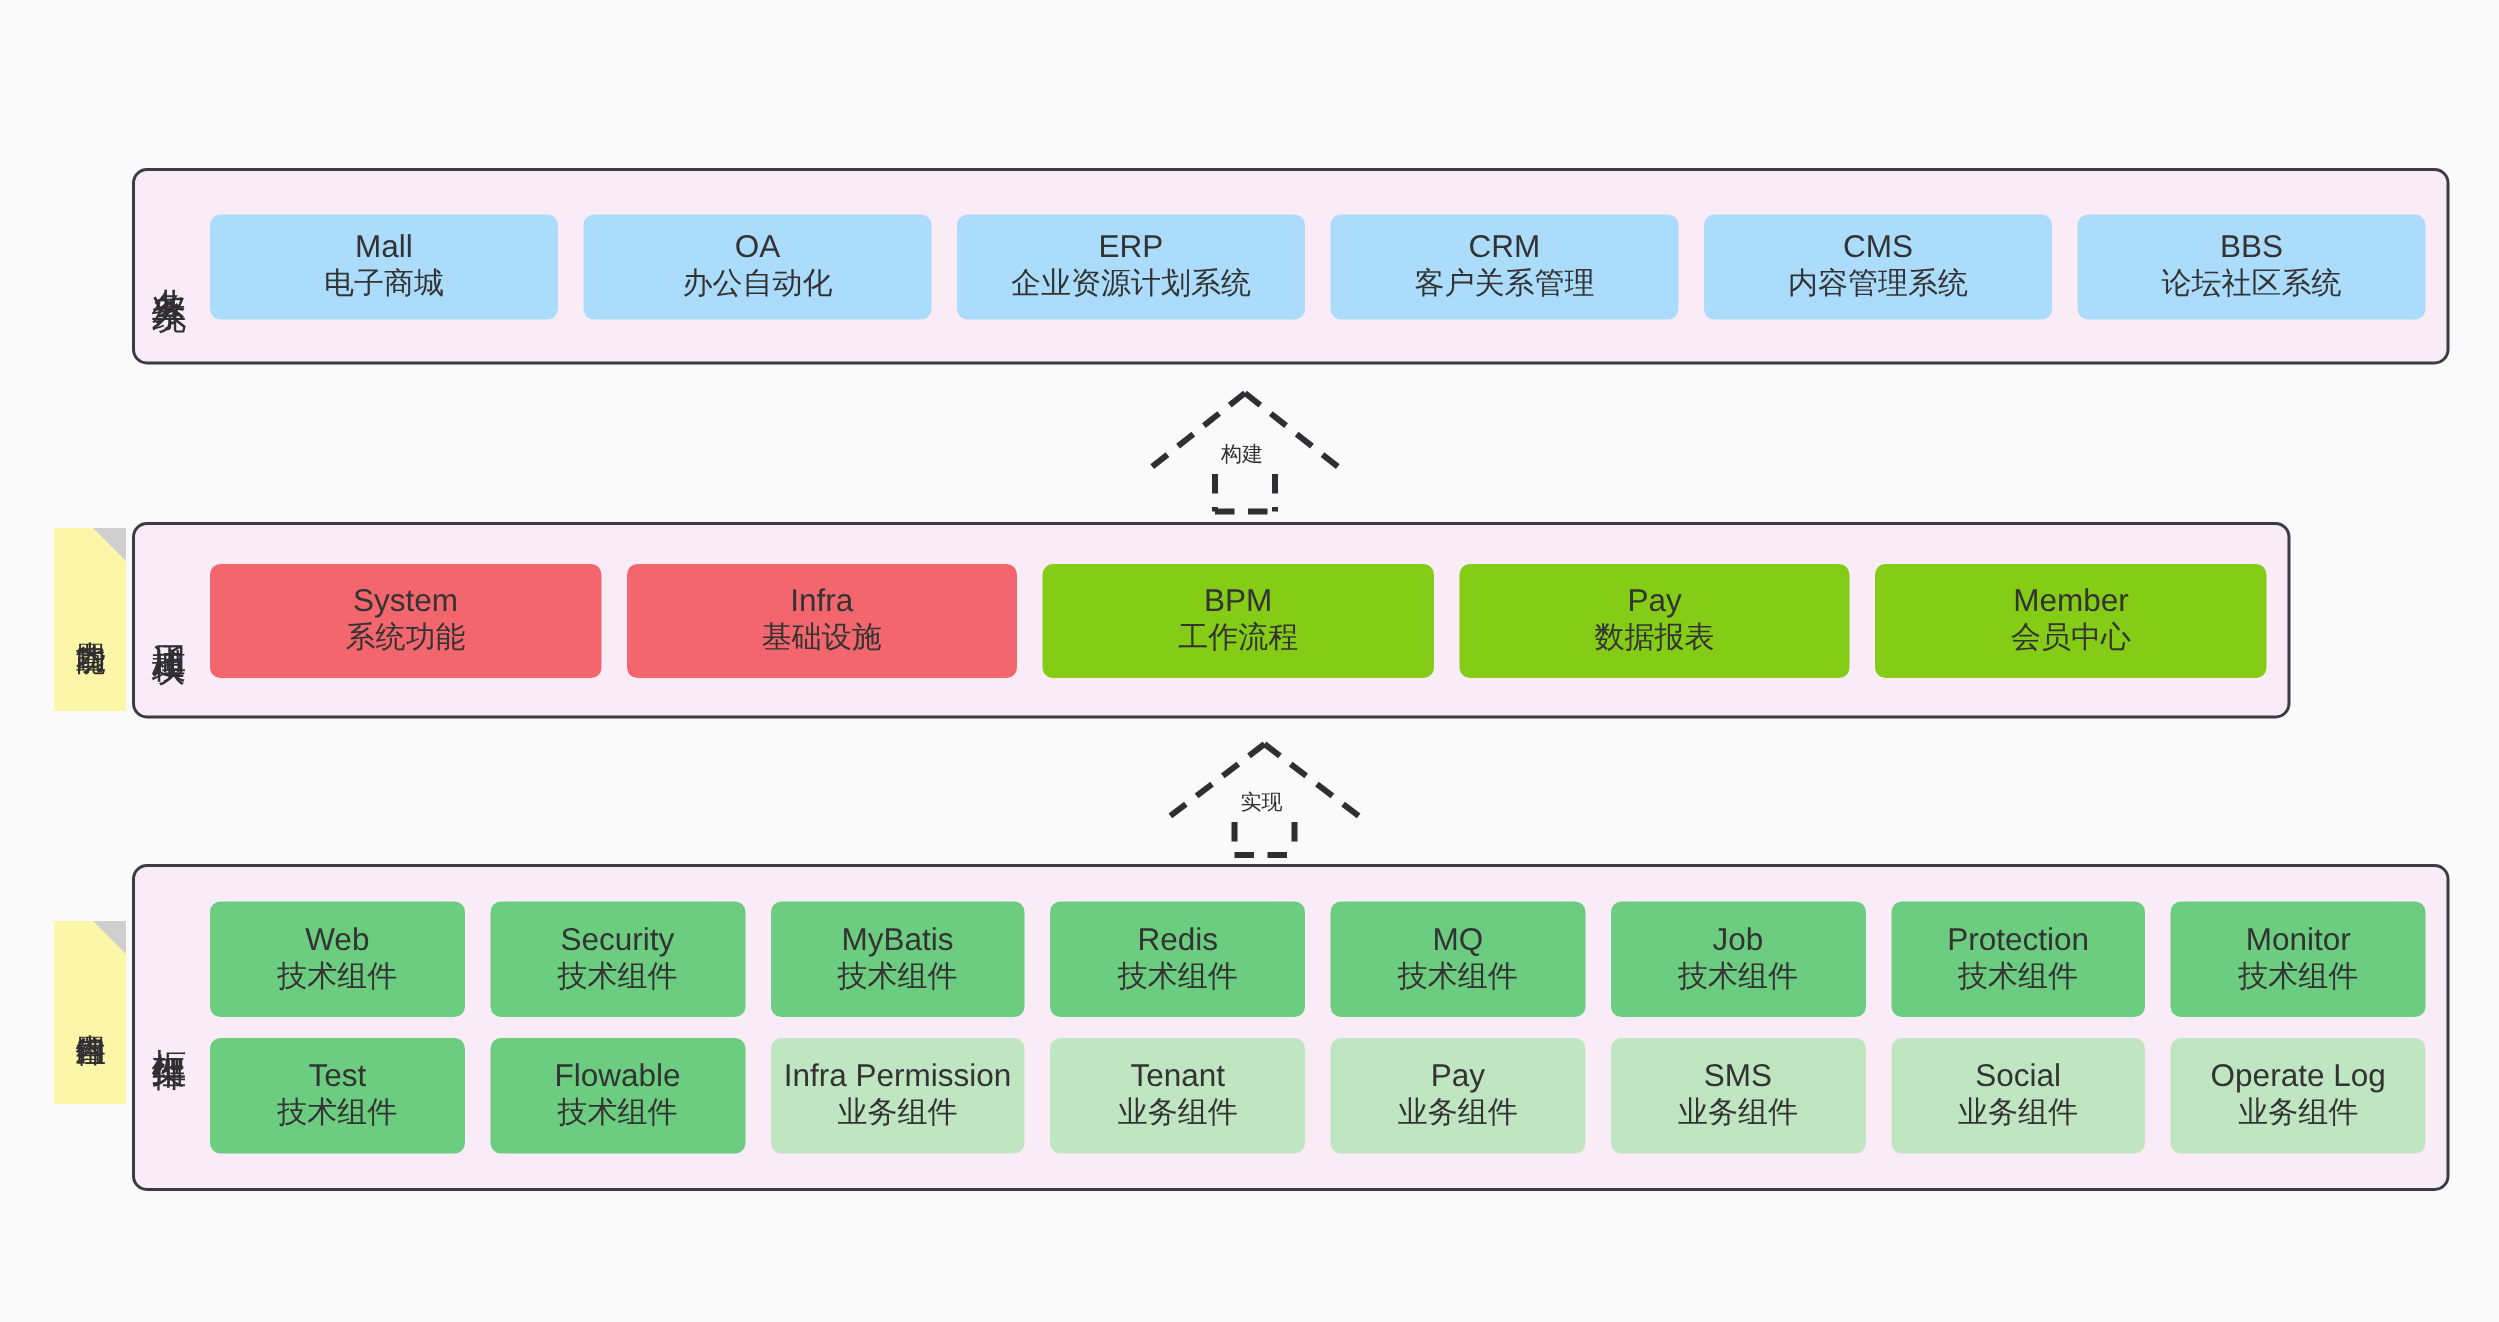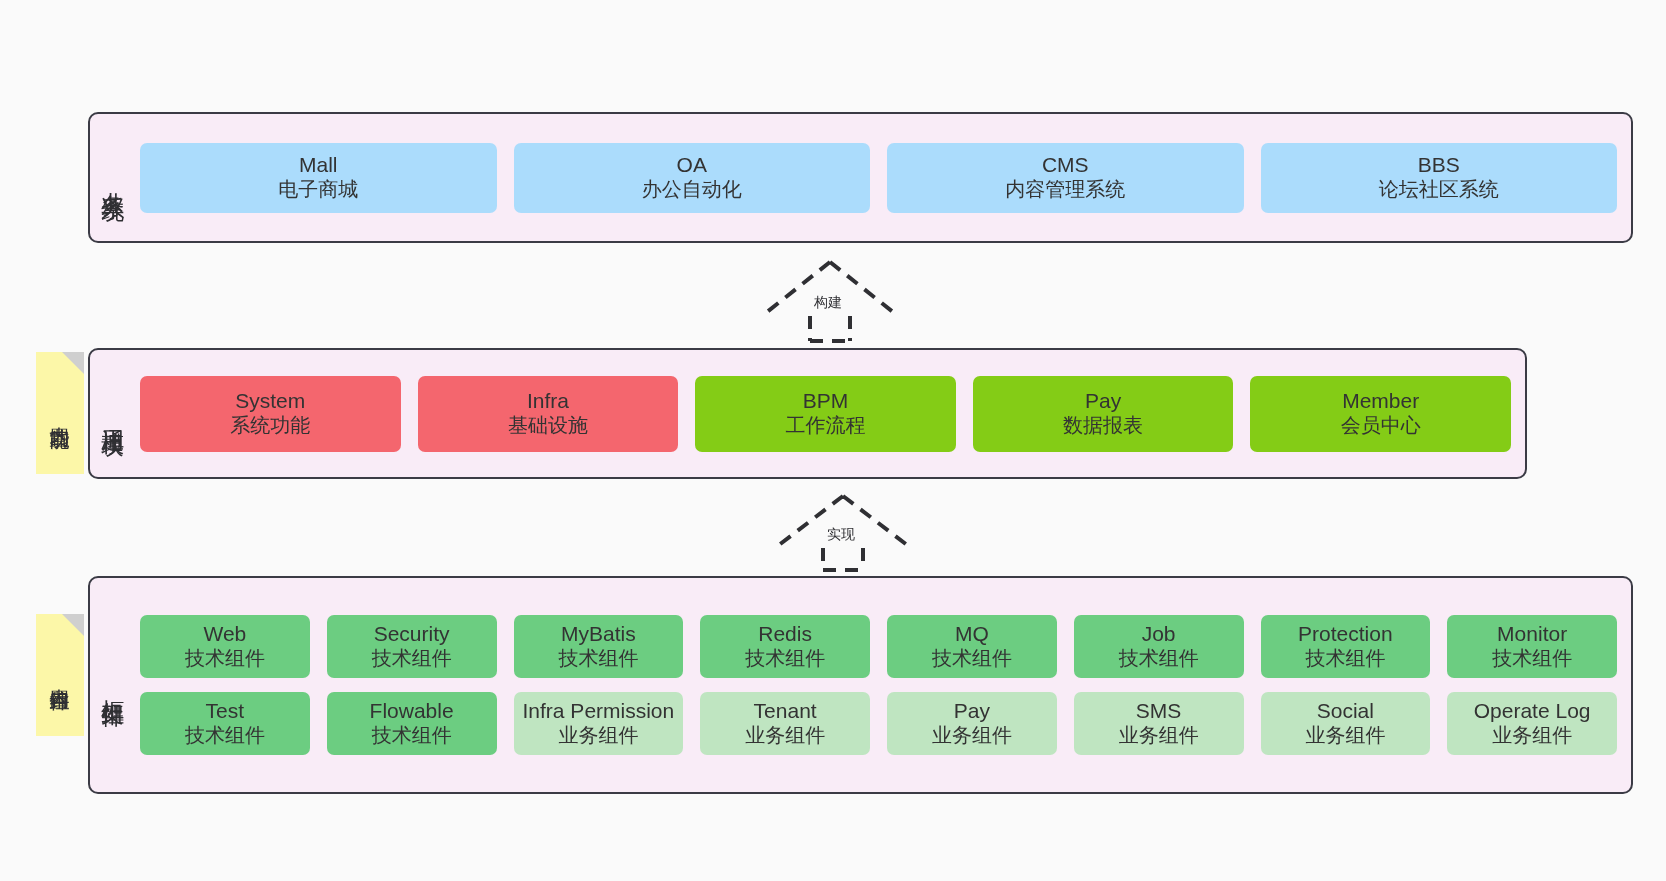--- a/index.html
+++ b/index.html
@@ -75,21 +75,21 @@
   .c-green      { background: #6ccd81; }
   .c-lightgreen { background: #bfe5c1; }
 
   
   #layer-business  { left: 88px;  top: 112px; width: 1545px; height: 131px; }
   #layer-common    { left: 88px;  top: 348px; width: 1439px; height: 131px; }
   #layer-framework { left: 88px;  top: 576px; width: 1545px; height: 218px; }
 
   #layer-business  .row { height: 70px; }
   #layer-common    .row { height: 76px; }
-  #layer-framework .row { height: 63px; justify-content: space-between; }
+  #layer-framework .row { height: 77px; justify-content: space-between; }
 
   
   .note {
     position: absolute;
     width: 48px;
     background: #fcf7a8;
     color: #2f2f33;
     font-size: 20px;
     letter-spacing: 1px;
     line-height: 1.1;
@@ -140,20 +140,28 @@
       <div class="row">
         <div class="cell c-blue">
           <div class="t-en">Mall</div>
           <div class="t-cn">电子商城</div>
         </div>
         <div class="cell c-blue">
           <div class="t-en">OA</div>
           <div class="t-cn">办公自动化</div>
         </div>
         <div class="cell c-blue">
+          <div class="t-en">ERP</div>
+          <div class="t-cn">企业资源计划系统</div>
+        </div>
+        <div class="cell c-blue">
+          <div class="t-en">CRM</div>
+          <div class="t-cn">客户关系管理</div>
+        </div>
+        <div class="cell c-blue">
           <div class="t-en">CMS</div>
           <div class="t-cn">内容管理系统</div>
         </div>
         <div class="cell c-blue">
           <div class="t-en">BBS</div>
           <div class="t-cn">论坛社区系统</div>
         </div>
       </div>
     </div>
   </div>

